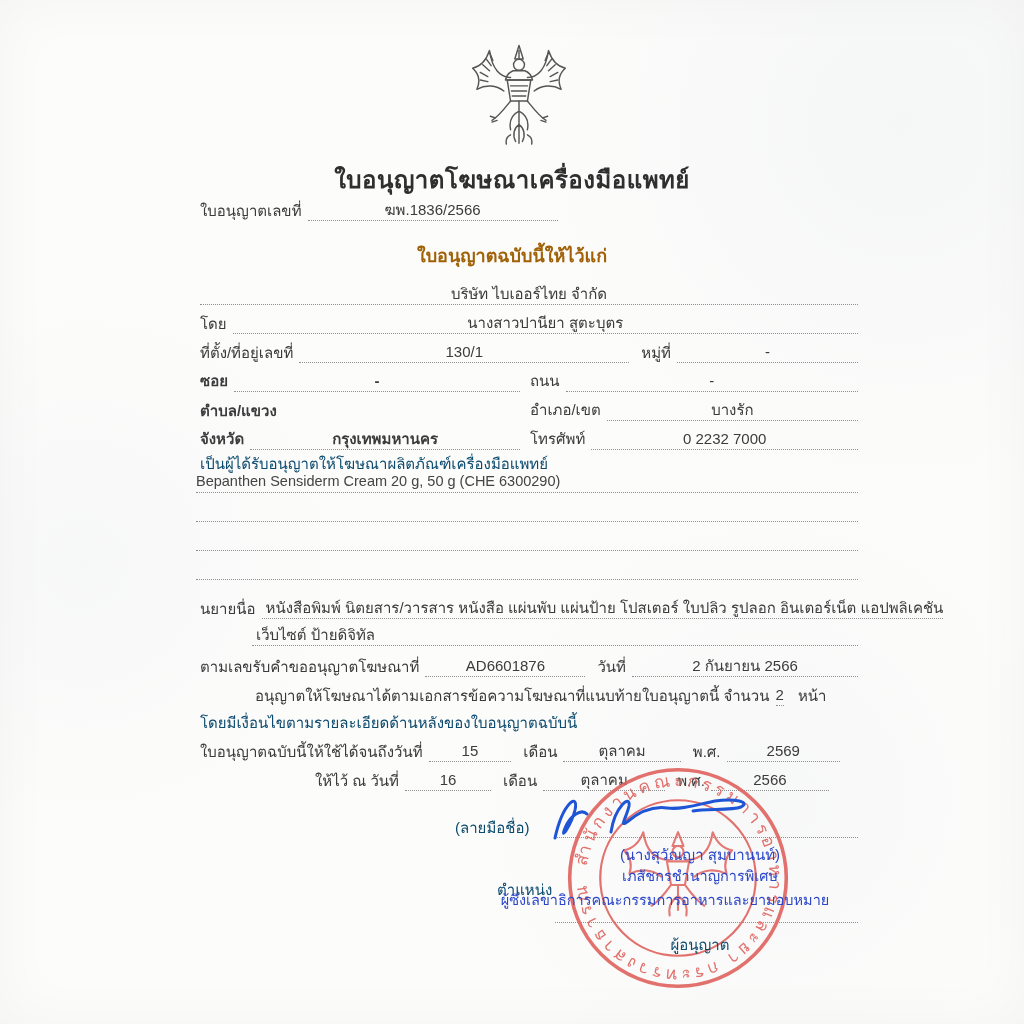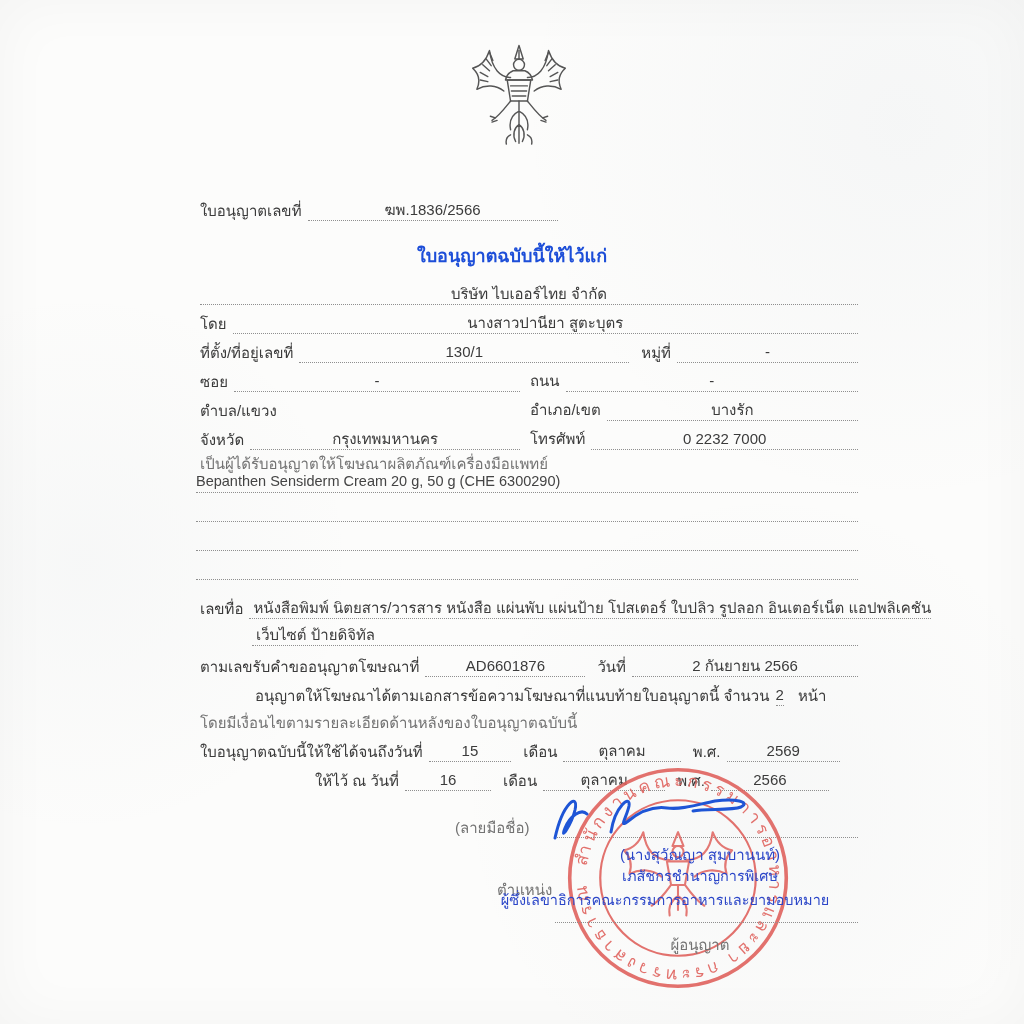--- a/index.html
+++ b/index.html
@@ -15,28 +15,28 @@
       radial-gradient(circle at 88% 12%, rgba(120,140,160,0.05), transparent 30%),
       radial-gradient(circle at 8% 55%, rgba(120,140,160,0.04), transparent 25%),
       radial-gradient(circle at 75% 78%, rgba(120,140,160,0.04), transparent 28%);
   }
   .abs{position:absolute;}
   .row{position:absolute;left:200px;width:658px;display:flex;align-items:flex-end;
        font-size:15px;line-height:21px;white-space:nowrap;}
   .lbl{flex:none;padding-right:6px;}
   .fill{border-bottom:1.6px dotted #8f8f8f;text-align:center;min-height:21px;}
   .grow{flex:1;}
-  .colL{flex:none;width:320px;display:flex;align-items:center;}
+  .colL{flex:none;width:320px;display:flex;align-items:flex-start;font-weight:bold;}
   .colR{flex:1;display:flex;}
   .ruled{position:absolute;left:196px;width:662px;height:0;border-bottom:1.6px dotted #8f8f8f;}
   .title{position:absolute;left:0;width:1024px;text-align:center;font-weight:bold;
          font-size:24px;color:#2f2f2f;letter-spacing:0.5px;}
   .subtitle{position:absolute;left:0;width:1024px;text-align:center;font-weight:bold;
-         font-size:18px;color:#1d4ed8;}
-  .plain{position:absolute;font-size:15px;color:#737373;white-space:nowrap;}
+         font-size:18px;color:#a16207;}
+  .plain{position:absolute;font-size:15px;color:#0c4a6e;white-space:nowrap;}
   .latin{font-size:14.5px;color:#444;}
   .bluec{position:absolute;text-align:center;font-size:14.5px;color:#2b46c8;white-space:nowrap;z-index:6;}
   .stamp-wrap{position:absolute;left:560px;top:760px;width:236px;height:236px;z-index:3;opacity:0.88;}
   .sig-wrap{position:absolute;left:545px;top:780px;width:250px;height:72px;z-index:7;}
   .emblem-wrap{position:absolute;left:460px;top:38px;width:118px;height:116px;}
 </style>
 </head>
 <body>
 
 <div class="page">
@@ -57,20 +57,21 @@
         <path d="M60,54 L80,54 M61,60 L79,60 M62,66 L78,66"></path>
         <path d="M60,72 C52,82 46,90 38,95 M42,92 L36,90 M44,95 L38,97"></path>
         <path d="M80,72 C88,82 94,90 102,95 M98,92 L104,90 M96,95 L102,97"></path>
         <path d="M70,72 L70,100 M70,84 C62,88 58,96 60,106 M70,84 C78,88 82,96 80,106"></path>
         <path d="M70,100 C64,104 62,112 66,120 M70,100 C76,104 78,112 74,120 M70,100 L70,122"></path>
         <path d="M60,112 C56,114 54,118 55,123 M80,112 C84,114 86,118 85,123"></path>
       </g>
     </svg>
   </div>
 
+  <div class="title" style="top:160px">ใบอนุญาตโฆษณาเครื่องมือแพทย์</div>
 
   <div class="row" style="top:199px;width:420px">
     <span class="lbl">ใบอนุญาตเลขที่</span>
     <span class="fill" style="width:250px">ฆพ.1836/2566</span>
   </div>
 
   <div class="subtitle" style="top:241px">ใบอนุญาตฉบับนี้ให้ไว้แก่</div>
 
   <div class="row" style="top:312px">
     <span class="lbl">โดย</span>
@@ -123,21 +124,21 @@
   <div class="plain" style="left:200px;top:452px">เป็นผู้ได้รับอนุญาตให้โฆษณาผลิตภัณฑ์เครื่องมือแพทย์</div>
   <div class="row latin" style="top:471px;left:196px;width:662px">
     <span class="fill grow" style="text-align:left">Bepanthen Sensiderm Cream 20 g, 50 g (CHE 6300290)</span>
   </div>
 
   <div class="ruled" style="top:521px"></div>
   <div class="ruled" style="top:550px"></div>
   <div class="ruled" style="top:579px"></div>
 
   <div class="row" style="top:597px">
-    <span class="lbl">เลขทื่อ</span>
+    <span class="lbl">นยายนื่อ</span>
     <span class="fill grow" style="text-align:right;padding-left:4px">หนังสือพิมพ์ นิตยสาร/วารสาร หนังสือ แผ่นพับ แผ่นป้าย โปสเตอร์ ใบปลิว รูปลอก อินเตอร์เน็ต แอปพลิเคชัน</span>
   </div>
   <div class="row" style="top:624px;left:252px;width:606px">
     <span class="fill grow" style="text-align:left;padding-left:4px">เว็บไซต์ ป้ายดิจิทัล</span>
   </div>
 
   <div class="row" style="top:655px">
     <span class="lbl">ตามเลขรับคำขออนุญาตโฆษณาที่</span>
     <span class="fill" style="width:160px">AD6601876</span>
     <span class="lbl" style="padding-left:12px">วันที่</span>

